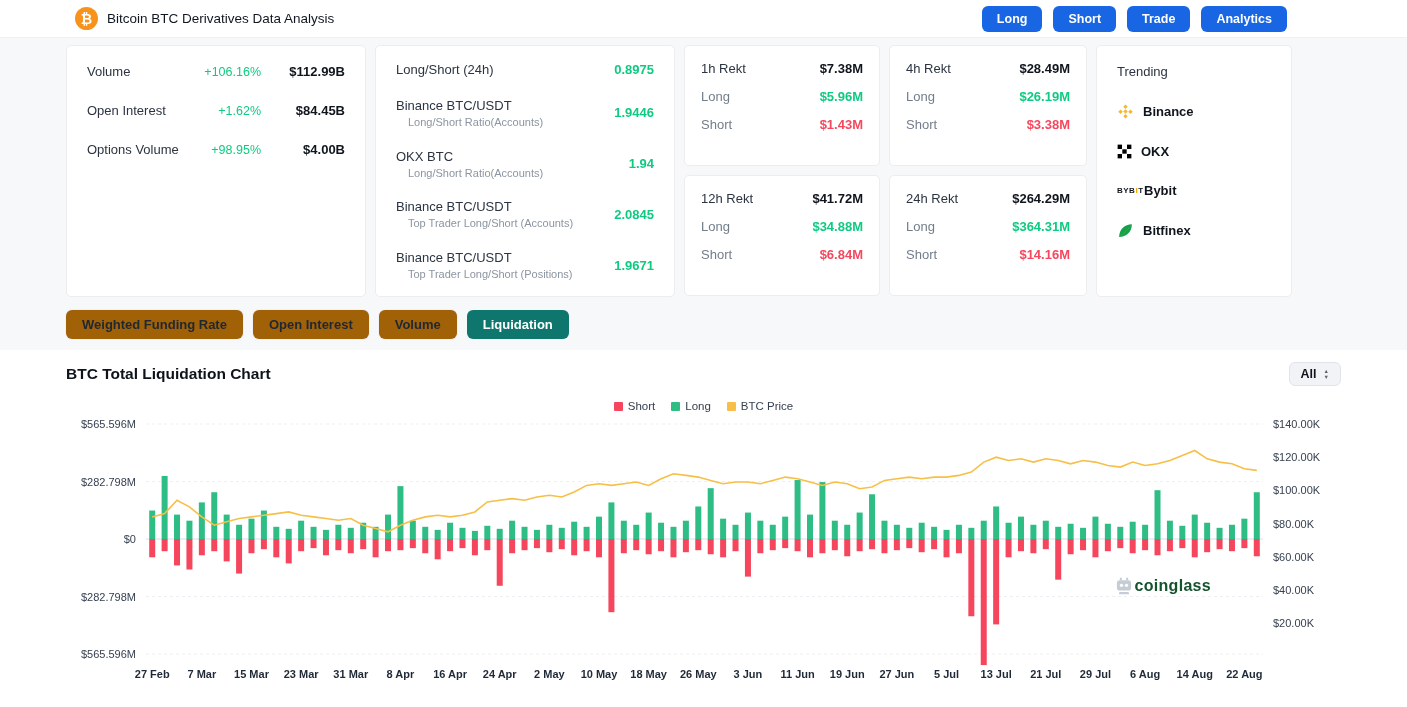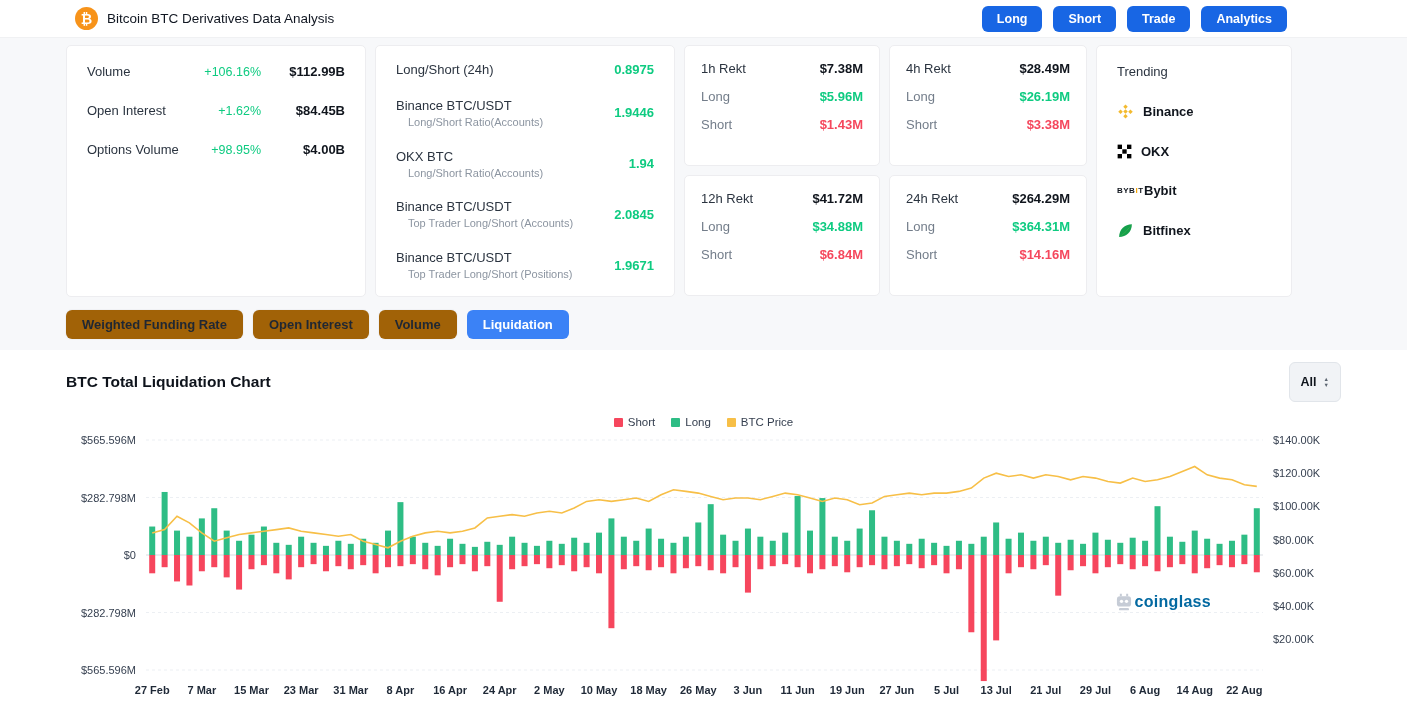--- a/index.html
+++ b/index.html
@@ -74,43 +74,43 @@
   .trend-label { font-size: 13px; font-weight: 700; color: #10151d; }
   .bybit-logo { font-size: 8px; font-weight: 800; letter-spacing: 0.5px; color: #10151d; width: 18px; }
 
   
   .tabs { margin: 13px 66px 0; display: flex; gap: 10px; }
   .tab {
     background: #a16207; border: none; border-radius: 6px; padding: 7px 16px;
     font-family: inherit; font-size: 13px; font-weight: 700; color: #1f2733;
     cursor: pointer; box-shadow: 0 0 0 1px #f0f1f4;
   }
-  .tab.active { background: #3b82f6; color: #fff; box-shadow: none; }
+  .tab.active { background: #0f766e; color: #fff; box-shadow: none; }
 
   
   .chart-panel {
     position: absolute; top: 350px; left: 0; right: 0; bottom: 0;
     background: #fff; padding: 12px 66px 0;
   }
   .chart-head { display: flex; align-items: center; justify-content: space-between; }
   .chart-title { font-size: 15.5px; font-weight: 700; color: #0e131b; }
   .range-select {
     display: flex; align-items: center; gap: 7px; background: #f1f3f6;
-    border: 1px solid #e1e5ea; border-radius: 6px; padding: 12px 11px;
+    border: 1px solid #e1e5ea; border-radius: 6px; padding: 4px 11px;
     font-size: 12.5px; font-weight: 600; color: #10151d; cursor: pointer;
   }
   .range-arrows { display: flex; flex-direction: column; font-size: 5.5px; color: #5b6470; line-height: 1.1; }
   .legend { display: flex; justify-content: center; gap: 16px; margin-top: 14px; }
   .legend-item { display: flex; align-items: center; gap: 5px; font-size: 11.5px; color: #374151; }
   .legend-sq { width: 9px; height: 9px; border-radius: 1px; display: inline-block; }
   .chart-wrap { position: relative; margin-top: 2px; }
   .watermark {
     position: absolute; right: 130px; bottom: 100px;
     display: flex; align-items: center; 
-    color: #0369a1; font-size: 16px; font-weight: 700; letter-spacing: 0.3px;
+    color: #14532d; font-size: 16px; font-weight: 700; letter-spacing: 0.3px;
     pointer-events: none;
   }
 </style>
 </head>
 <body>
 
 <div class="page">
 
   <div class="header">
     <div class="btc-badge">

